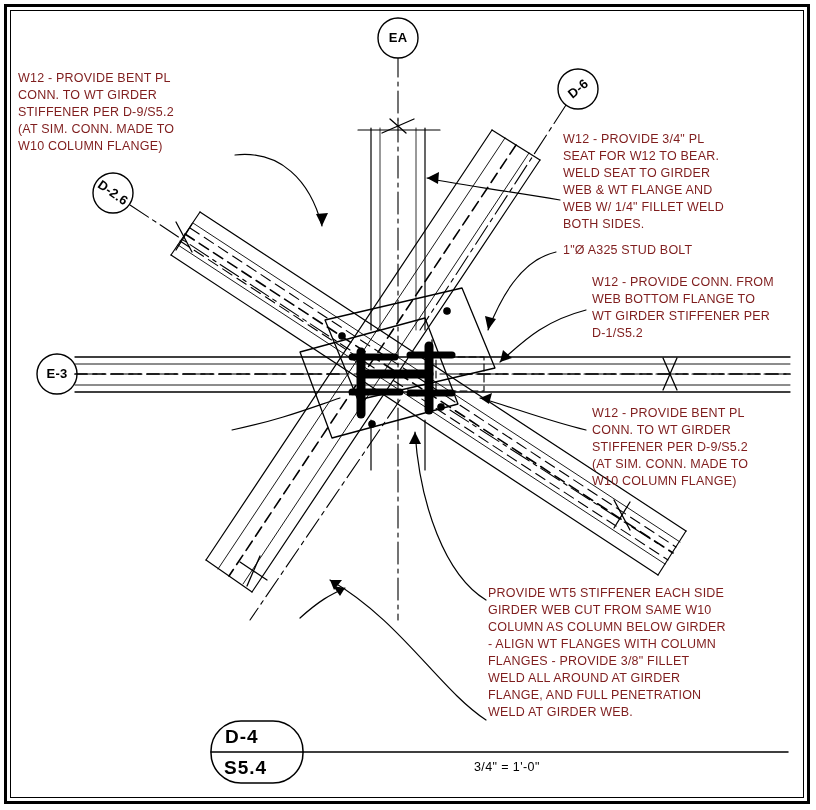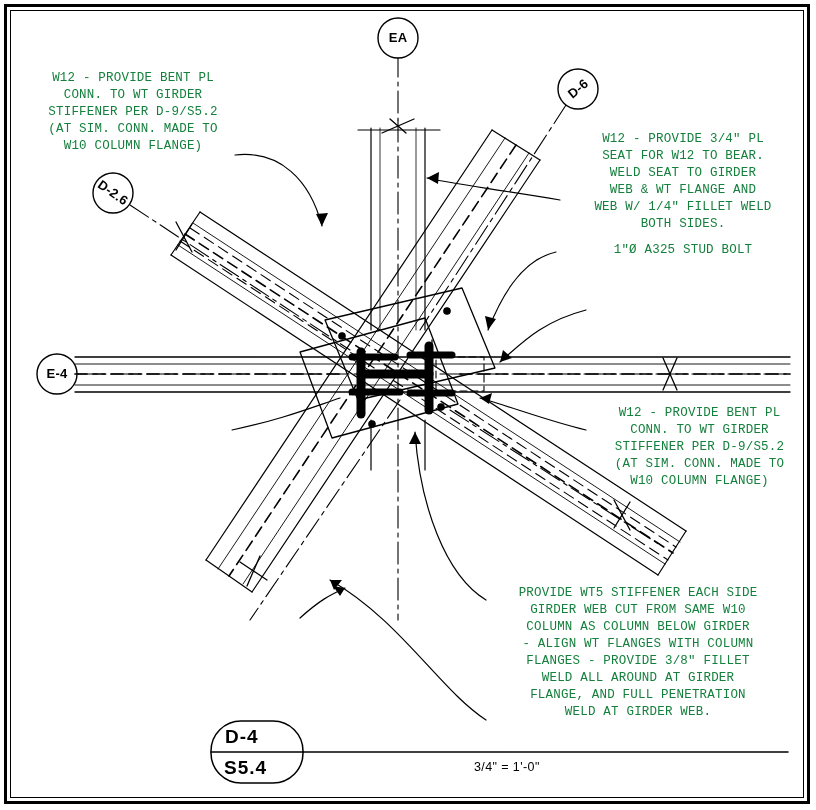--- a/index.html
+++ b/index.html
@@ -31,28 +31,27 @@
     box-sizing: border-box;
   }
   svg#draw {
     position: absolute;
     left: 0; top: 0;
     width: 816px;
     height: 810px;
   }
   .note {
     position: absolute;
-    font-family: Liberation Mono, monospace;
+    font-family: Liberation Sans, sans-serif;
     font-size: 12.5px;
     line-height: 17px;
     letter-spacing: 0.2px;
-    color: #15803d;
+    color: #7f1d1d;
     white-space: pre-line;
     font-weight: 500;
-    text-align: center;
   }
   .bubble-label {
     position: absolute;
     font-size: 13px;
     font-weight: 700;
     color: #000;
     text-align: center;
     letter-spacing: 0.3px;
   }
   .title-text {
@@ -237,37 +236,41 @@
         <line x1="211" y1="752" x2="303" y2="752"></line>
         <line x1="303" y1="752" x2="788" y2="752"></line>
       </g>
 
     </g>
   </svg>
 
   <div class="bubble-label" style="left:378px; top:30px; width:40px;">EA</div>
   <div class="bubble-label" style="left:558px; top:81px; width:40px; transform:rotate(-40deg);">D-6</div>
   <div class="bubble-label" style="left:91px; top:185px; width:44px; transform:rotate(35deg);">D-2.6</div>
-  <div class="bubble-label" style="left:37px; top:366px; width:40px;">E-4</div>
+  <div class="bubble-label" style="left:37px; top:366px; width:40px;">E-3</div>
 
   <div class="note" style="left:18px; top:70px; width:230px;">W12 - PROVIDE BENT PL
 CONN. TO WT GIRDER
 STIFFENER PER D-9/S5.2
 (AT SIM. CONN. MADE TO
 W10 COLUMN FLANGE)</div>
 
   <div class="note" style="left:563px; top:131px; width:240px;">W12 - PROVIDE 3/4" PL
 SEAT FOR W12 TO BEAR.
 WELD SEAT TO GIRDER
 WEB &amp; WT FLANGE AND
 WEB W/ 1/4" FILLET WELD
 BOTH SIDES.</div>
 
   <div class="note" style="left:563px; top:242px; width:240px;">1"Ø A325 STUD BOLT</div>
 
+  <div class="note" style="left:592px; top:274px; width:215px;">W12 - PROVIDE CONN. FROM
+WEB BOTTOM FLANGE TO
+WT GIRDER STIFFENER PER
+D-1/S5.2</div>
 
   <div class="note" style="left:592px; top:405px; width:215px;">W12 - PROVIDE BENT PL
 CONN. TO WT GIRDER
 STIFFENER PER D-9/S5.2
 (AT SIM. CONN. MADE TO
 W10 COLUMN FLANGE)</div>
 
 
   <div class="note" style="left:488px; top:585px; width:300px;">PROVIDE WT5 STIFFENER EACH SIDE
 GIRDER WEB CUT FROM SAME W10

